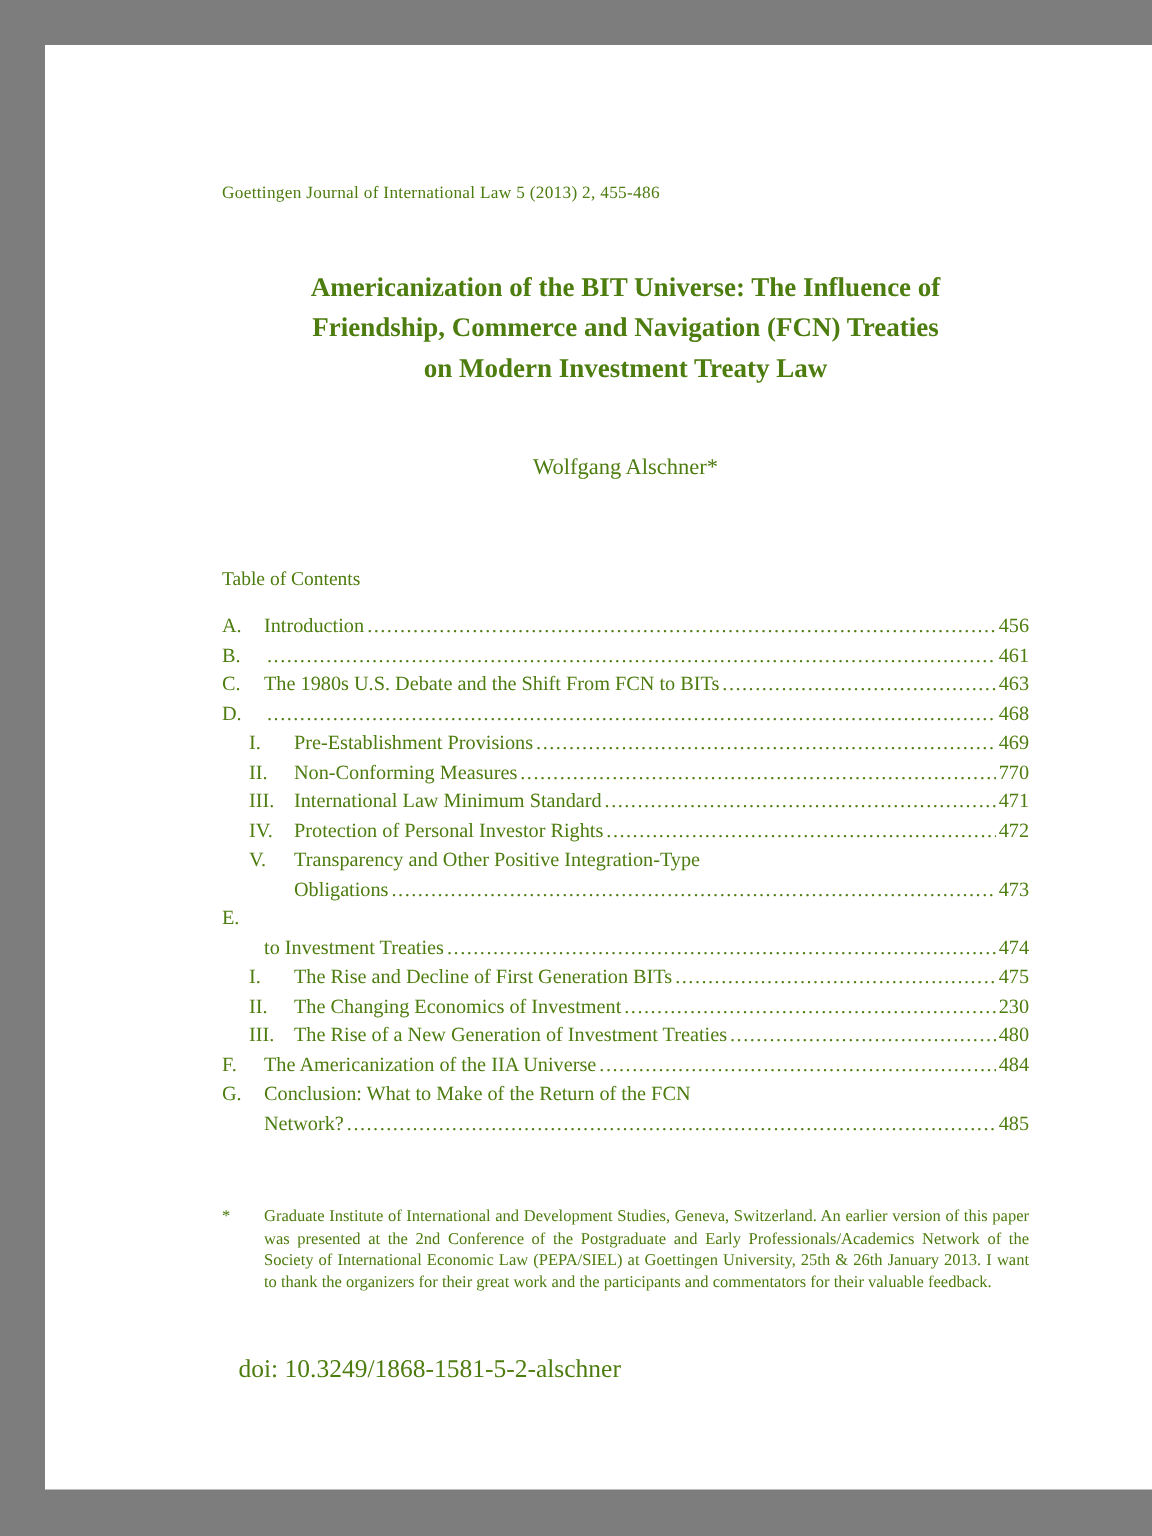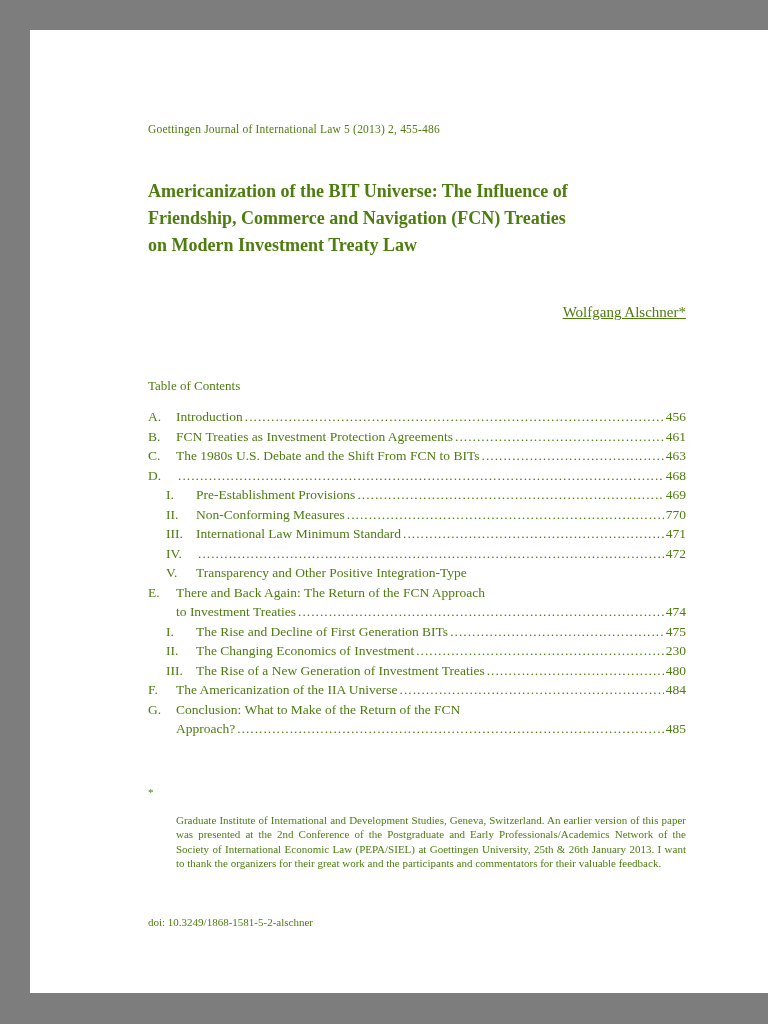--- a/index.html
+++ b/index.html
@@ -28,30 +28,30 @@
     padding: 0 112px 0 118px;
   }
   .journal-line {
     margin-top: 92px;
     font-size: 11.5px;
     line-height: 14px;
     letter-spacing: 0.2px;
   }
   .title {
     margin-top: 42px;
+    text-align: center;
     font-weight: bold;
     font-size: 18px;
     line-height: 27px;
   }
   .author {
     margin-top: 44px;
-    text-align: right;
+    text-align: center;
     font-size: 15px;
     line-height: 18px;
-    text-decoration: underline;
   }
   .toc-heading {
     margin-top: 54px;
     font-size: 13px;
     line-height: 22px;
     font-weight: normal;
   }
   .toc {
     margin-top: 10px;
     font-size: 13.5px;
@@ -95,26 +95,26 @@
     font-size: 11px;
     line-height: 14.5px;
   }
   .fn-marker {
     flex: none;
     width: 28px;
   }
   .fn-text {
     flex: 1;
     text-align: justify;
-    margin-top: 28px;
   }
   .doi-line {
     margin-top: 44px;
-    font-size: 11px;
+    font-size: 17px;
     line-height: 14px;
+    margin-left: 11px;
   }
 </style>
 </head>
 <body>
 
 <div class="viewer">
   <div class="page">
     <div class="content">
 
       <div class="journal-line">Goettingen Journal of International Law 5 (2013) 2, 455-486</div>
@@ -131,21 +131,20 @@
 
       <div class="toc">
           <div class="toc-row">
             <span class="toc-label">A.</span>
             <span class="toc-text">Introduction</span>
             <span class="dots"></span>
             <span class="toc-page">456</span>
           </div>
           <div class="toc-row">
             <span class="toc-label">B.</span>
-            <span class="toc-text">FCN Treaties as Investment Protection Agreements</span>
             <span class="dots"></span>
             <span class="toc-page">461</span>
           </div>
           <div class="toc-row">
             <span class="toc-label">C.</span>
             <span class="toc-text">The 1980s U.S. Debate and the Shift From FCN to BITs</span>
             <span class="dots"></span>
             <span class="toc-page">463</span>
           </div>
           <div class="toc-row">
@@ -166,30 +165,36 @@
             <span class="toc-page">770</span>
           </div>
           <div class="toc-row sub">
             <span class="toc-label">III.</span>
             <span class="toc-text">International Law Minimum Standard</span>
             <span class="dots"></span>
             <span class="toc-page">471</span>
           </div>
           <div class="toc-row sub">
             <span class="toc-label">IV.</span>
+            <span class="toc-text">Protection of Personal Investor Rights</span>
             <span class="dots"></span>
             <span class="toc-page">472</span>
           </div>
           <div class="toc-row sub">
             <span class="toc-label">V.</span>
             <span class="toc-text">Transparency and Other Positive Integration-Type</span>
           </div>
+          <div class="toc-row sub">
+            <span class="toc-label"></span>
+            <span class="toc-text">Obligations</span>
+            <span class="dots"></span>
+            <span class="toc-page">473</span>
+          </div>
           <div class="toc-row">
             <span class="toc-label">E.</span>
-            <span class="toc-text">There and Back Again: The Return of the FCN Approach</span>
           </div>
           <div class="toc-row">
             <span class="toc-label"></span>
             <span class="toc-text">to Investment Treaties</span>
             <span class="dots"></span>
             <span class="toc-page">474</span>
           </div>
           <div class="toc-row sub">
             <span class="toc-label">I.</span>
             <span class="toc-text">The Rise and Decline of First Generation BITs</span>
@@ -213,21 +218,21 @@
             <span class="toc-text">The Americanization of the IIA Universe</span>
             <span class="dots"></span>
             <span class="toc-page">484</span>
           </div>
           <div class="toc-row">
             <span class="toc-label">G.</span>
             <span class="toc-text">Conclusion: What to Make of the Return of the FCN</span>
           </div>
           <div class="toc-row">
             <span class="toc-label"></span>
-            <span class="toc-text">Approach?</span>
+            <span class="toc-text">Network?</span>
             <span class="dots"></span>
             <span class="toc-page">485</span>
           </div>
         </div>
 
       <div class="footnote">
         <div class="fn-marker">*</div>
         <div class="fn-text">Graduate Institute of International and Development Studies, Geneva, Switzerland. An earlier version of this paper was presented at the 2nd Conference of the Postgraduate and Early Professionals/Academics Network of the Society of International Economic Law (PEPA/SIEL) at Goettingen University, 25th &amp; 26th January 2013. I want to thank the organizers for their great work and the participants and commentators for their valuable feedback.</div>
       </div>
 

